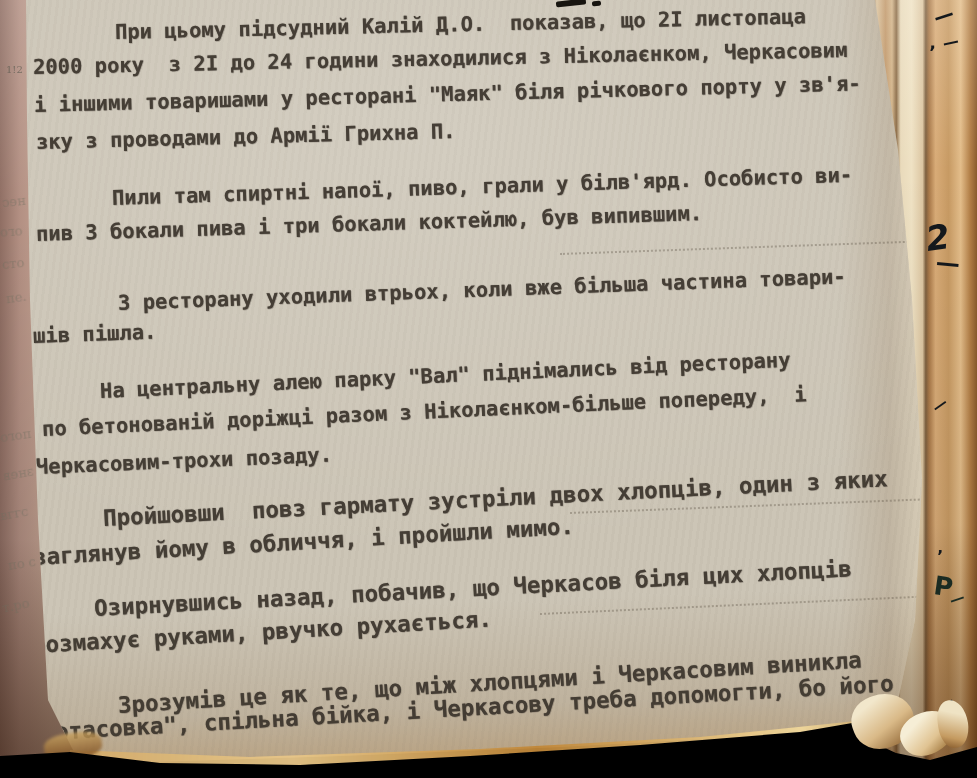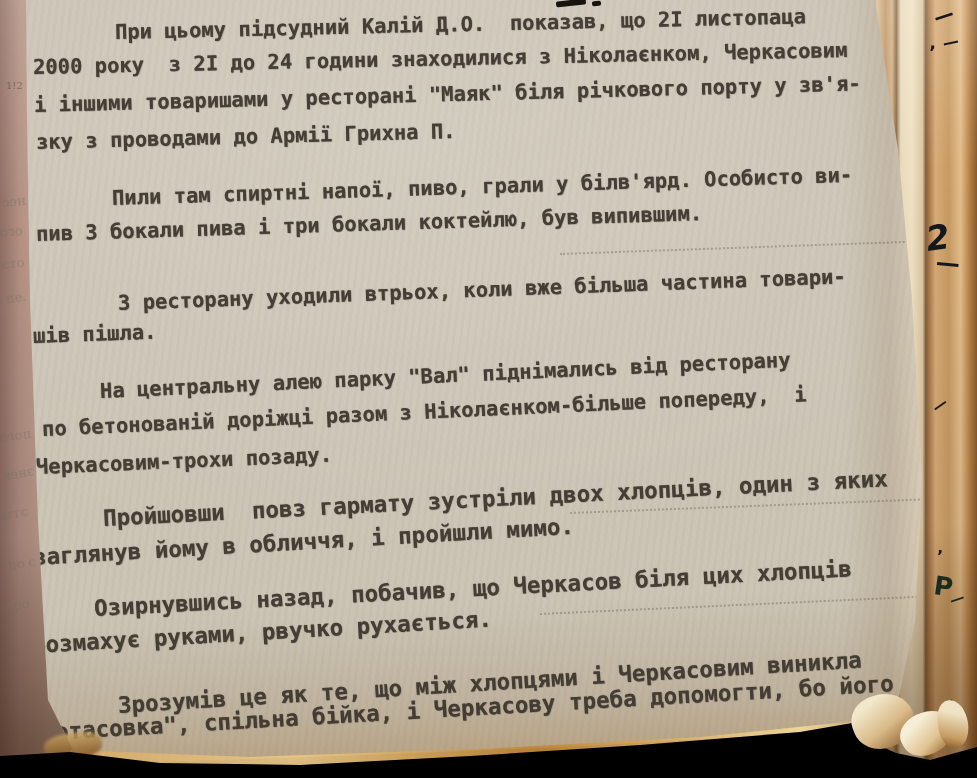--- a/index.html
+++ b/index.html
@@ -64,21 +64,21 @@
     background:linear-gradient(200deg,#efe3c4 30%,#c49a60 75%,#7a4e22);}
 </style>
 </head>
 <body>
 
 <div id="photo">
 
   <div id="next-edge"></div>
 
   <div id="prev-edge">
-    <span class="frag" style="left:6px;top:64px;font-size:10px;opacity:.65;color:#55564c;filter:blur(.3px);margin-top:16px;">1!2</span>
+    <span class="frag" style="left:6px;top:64px;font-size:10px;opacity:.65;color:#55564c;filter:blur(.3px);">1!2</span>
     <span class="frag" style="left:2px;top:194px;transform:scaleX(-1) rotate(6deg);">нес</span>
     <span class="frag" style="left:0px;top:224px;transform:scaleX(-1) rotate(4deg);">ого</span>
     <span class="frag" style="left:2px;top:256px;transform:rotate(-6deg);">сто</span>
     <span class="frag" style="left:6px;top:290px;transform:rotate(-8deg);">пе.</span>
     <span class="frag" style="left:0px;top:428px;transform:scaleX(-1) rotate(8deg);">пого</span>
     <span class="frag" style="left:3px;top:466px;transform:scaleX(-1) rotate(10deg);">знев</span>
     <span class="frag" style="left:0px;top:506px;transform:rotate(-10deg);">вггс</span>
     <span class="frag" style="left:8px;top:556px;transform:rotate(-9deg);">по с</span>
     <span class="frag" style="left:2px;top:598px;transform:rotate(-12deg);">т.ро</span>
   </div>

